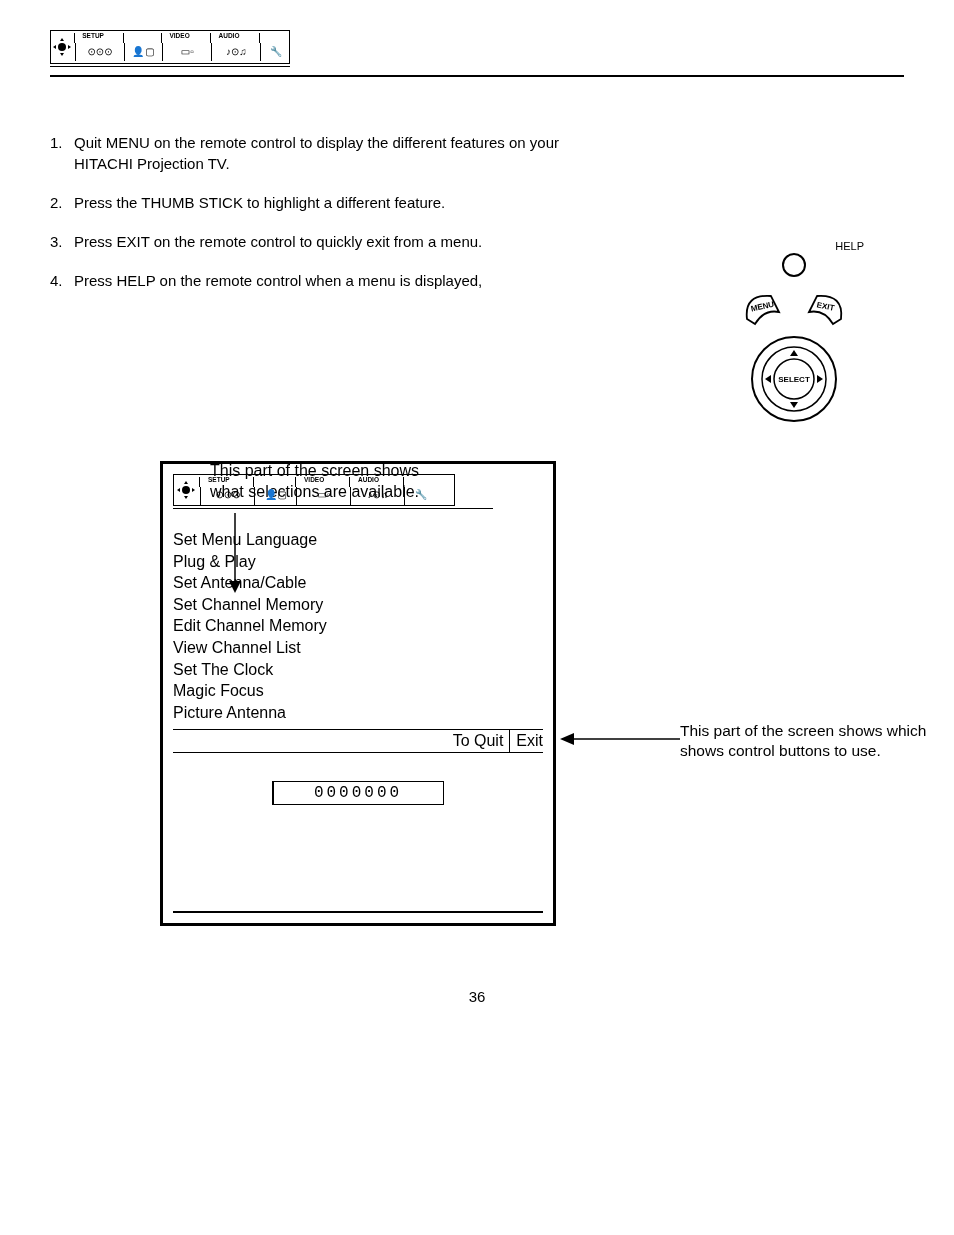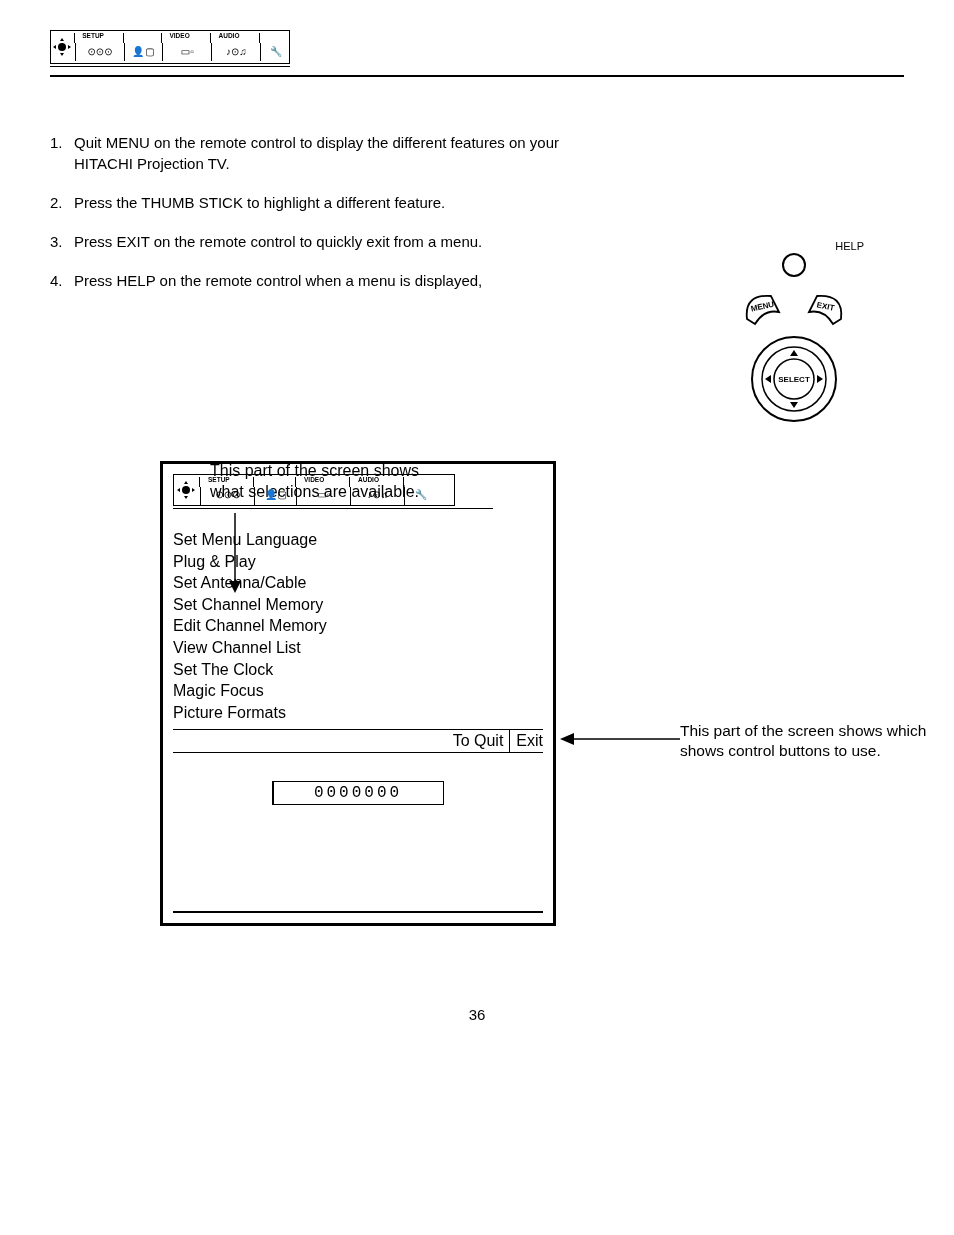--- a/index.html
+++ b/index.html
@@ -192,21 +192,21 @@
     width: 320px;
   }
   .arrow-right {
     position:absolute;
     left: 400px;
     top: 268px;
   }
   .page-num {
     text-align:center;
     font-size:15px;
-    margin-top: 80px;
+    margin-top: 62px;
   }
 </style>
 </head>
 <body>
 
 <div class="page">
 
   <div style="width:240px">
     <div class="tab-strip">
       <div class="joy">
@@ -344,21 +344,21 @@
 
         <div class="menu-list">
           <div>Set Menu Language</div>
           <div>Plug &amp; Play</div>
           <div>Set Antenna/Cable</div>
           <div>Set Channel Memory</div>
           <div>Edit Channel Memory</div>
           <div>View Channel List</div>
           <div>Set The Clock</div>
           <div>Magic Focus</div>
-          <div>Picture Formats</div>
+          <div>Picture Antenna</div>
         </div>
 
         <div class="quit-row">
           <span class="spacer"></span>
           <span>To Quit</span>
           <span class="divider"></span>
           <span>Exit</span>
         </div>
 
         <div class="lower-box">

